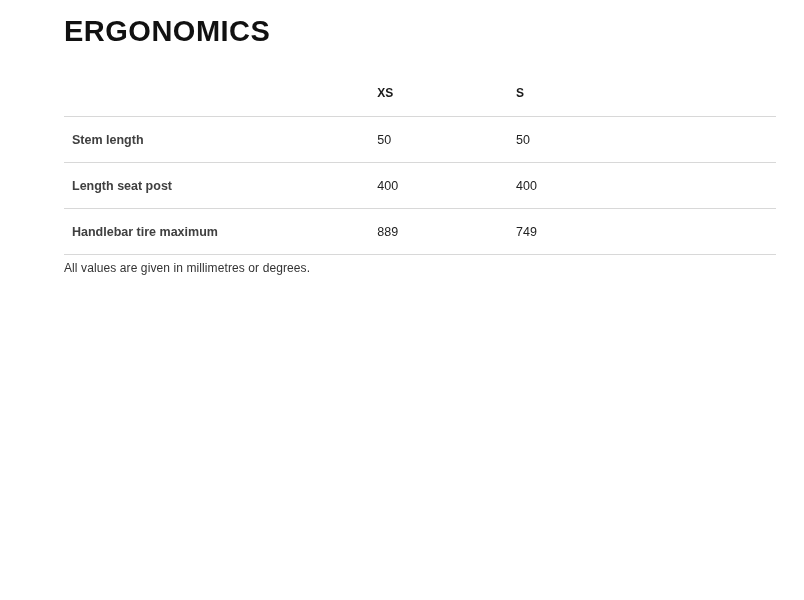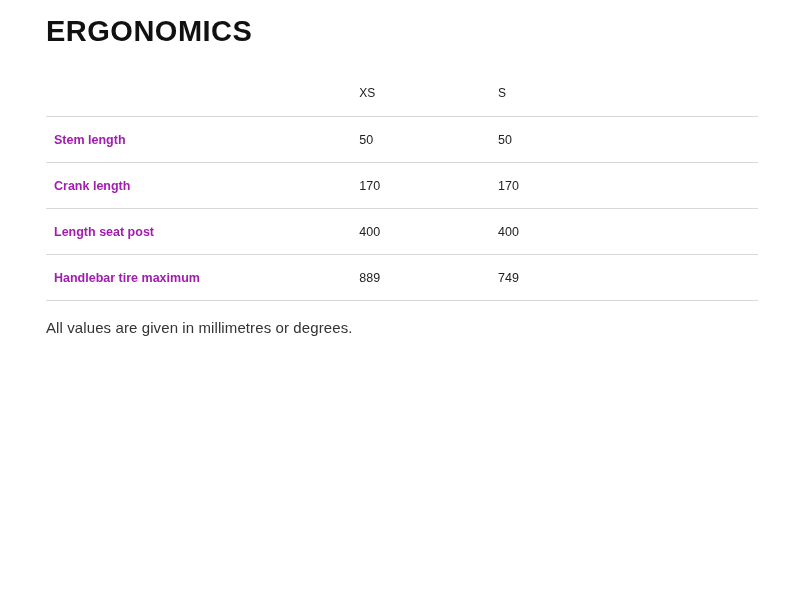--- a/index.html
+++ b/index.html
@@ -12,21 +12,21 @@
     height: 600px;
     font-family: "Liberation Sans", sans-serif;
     color: #1a1a1a;
     overflow: hidden;
   }
   .page {
     position: relative;
     width: 727px;
     height: 600px;
     box-sizing: border-box;
-    padding: 0 46px;
+    padding: 0 64px;
   }
   .page-title {
     font-size: 29px;
     font-weight: bold;
     letter-spacing: 0.5px;
     color: #111111;
     margin: 0;
     padding-top: 16px;
     padding-left: 0px;
     line-height: 1.1;
@@ -38,51 +38,51 @@
     margin-top: 38px;
     table-layout: fixed;
   }
   .spec-table col.col-label { width: 44%; }
   .spec-table col.col-val   { width: 19.5%; }
   .spec-table col.col-pad   { width: 17%; }
 
   .spec-table thead th {
     text-align: left;
     font-size: 12px;
-    font-weight: normal;
+    font-weight: bold;
     color: #1a1a1a;
     padding: 0 0 16px 0;
     vertical-align: bottom;
   }
   .spec-table thead th.label-head { }
 
   .spec-table tbody tr {
     border-top: 1px solid #d8d8d8;
   }
   .spec-table tbody tr:last-child {
     border-bottom: 1px solid #d8d8d8;
   }
   .spec-table tbody td {
     padding: 16px 0 15px 0;
     font-size: 12.5px;
     vertical-align: middle;
     color: #222222;
   }
   .spec-table tbody td.row-label {
     font-weight: bold;
-    color: #a21caf;
+    color: #404040;
     padding-left: 8px;
   }
   .spec-table tbody td.row-value {
     font-weight: normal;
     margin-left: 25px;
   }
   .footnote {
-    margin-top: 18px;
-    font-size: 15px;
+    margin-top: 6px;
+    font-size: 12px;
     color: #333333;
     letter-spacing: 0.1px;
   }
 </style>
 </head>
 <body>
 
 <div class="page">
 
   <h1 class="page-title">ERGONOMICS</h1>
@@ -103,26 +103,20 @@
       </tr>
     </thead>
     <tbody>
       <tr>
         <td class="row-label">Stem length</td>
         <td class="row-value">50</td>
         <td class="row-value">50</td>
         <td></td>
       </tr>
       <tr>
-        <td class="row-label">Crank length</td>
-        <td class="row-value">170</td>
-        <td class="row-value">170</td>
-        <td></td>
-      </tr>
-      <tr>
         <td class="row-label">Length seat post</td>
         <td class="row-value">400</td>
         <td class="row-value">400</td>
         <td></td>
       </tr>
       <tr>
         <td class="row-label">Handlebar tire maximum</td>
         <td class="row-value">889</td>
         <td class="row-value">749</td>
         <td></td>

